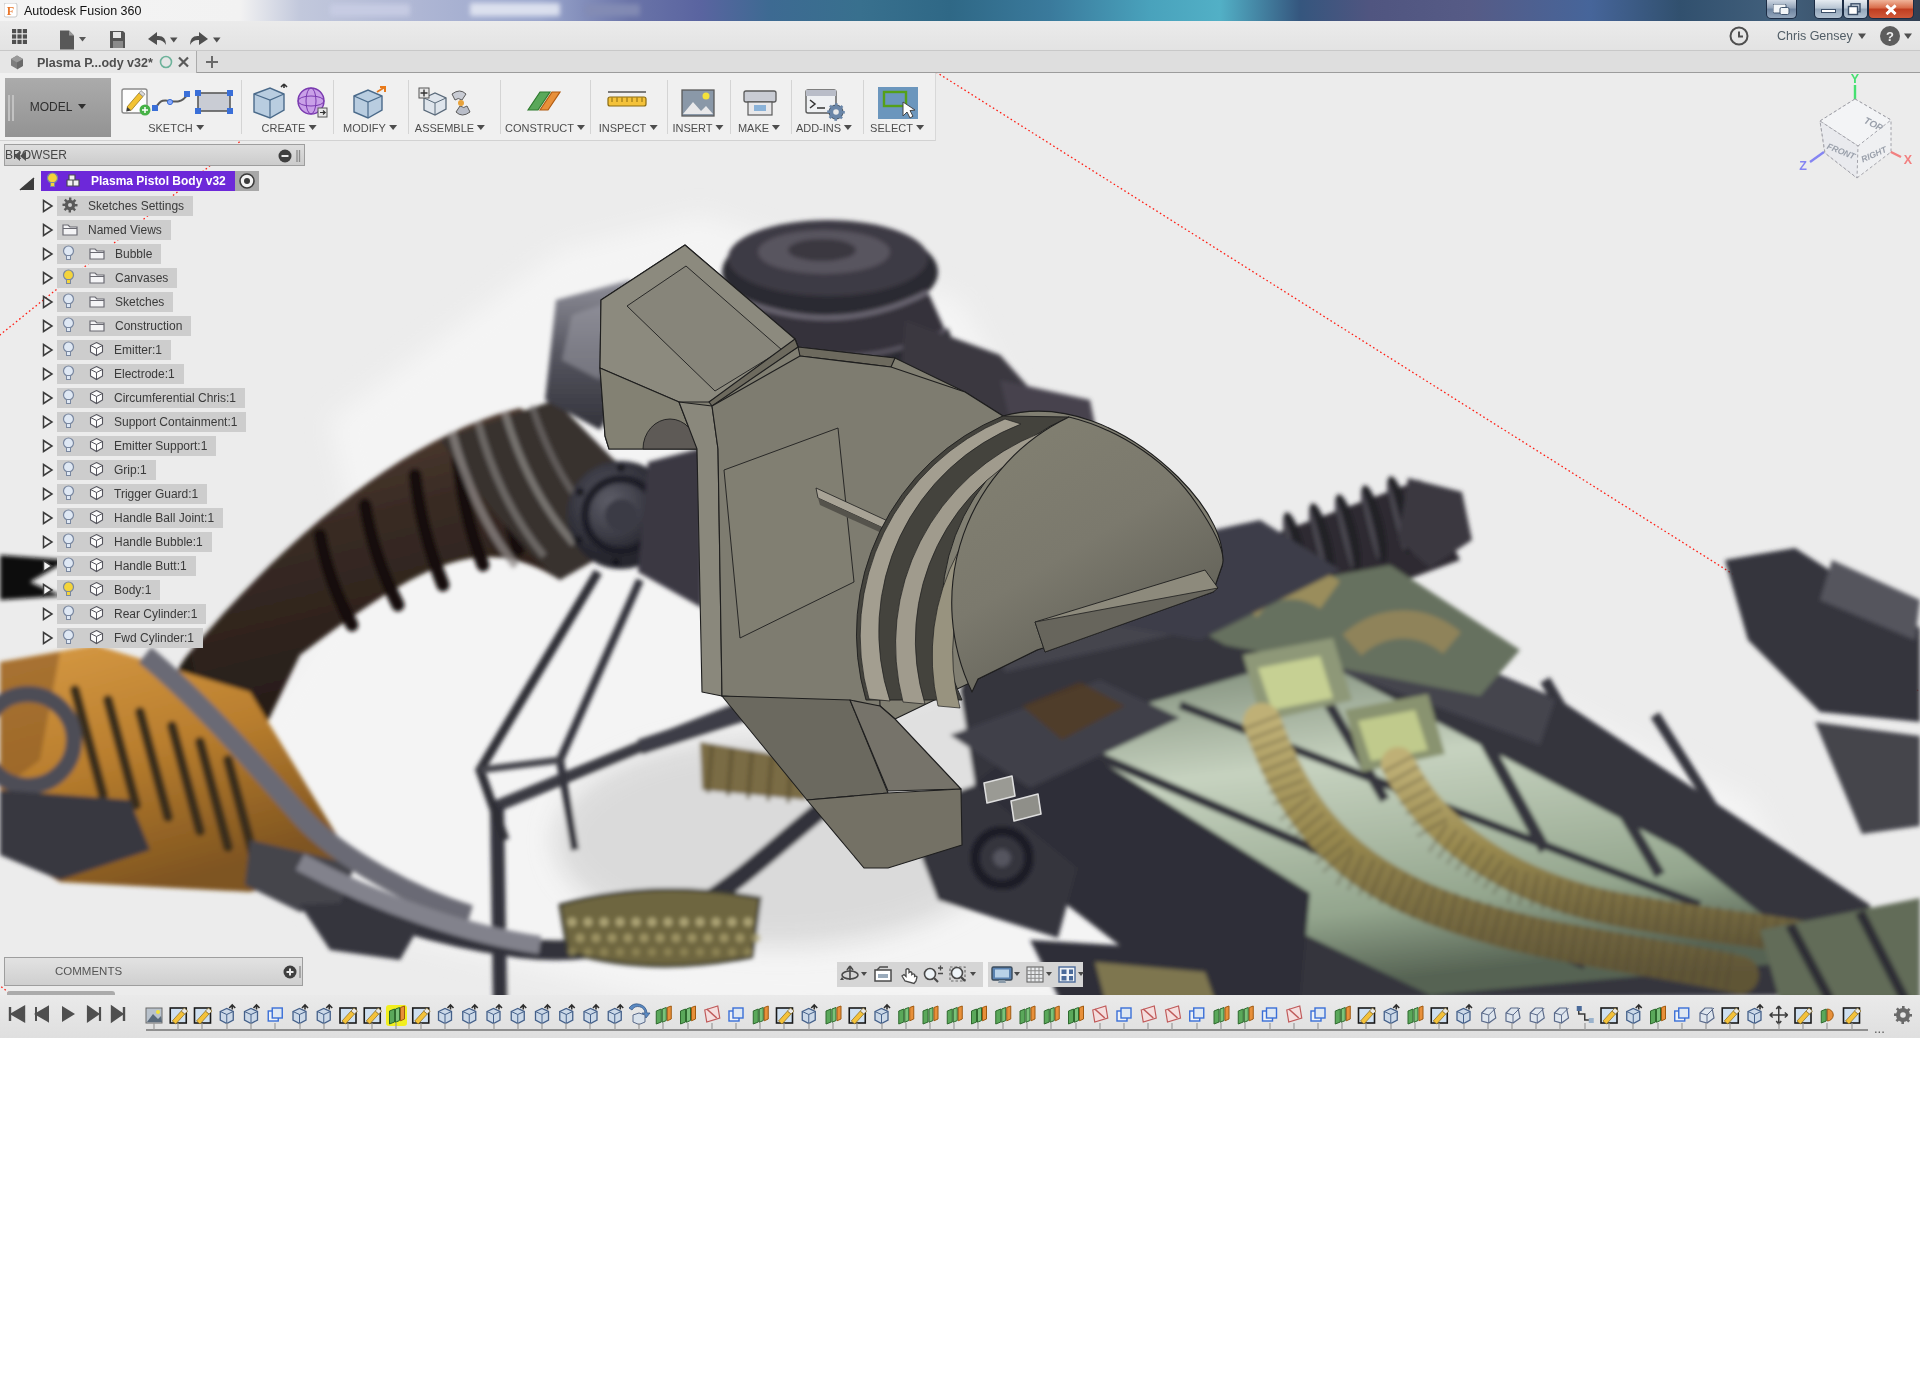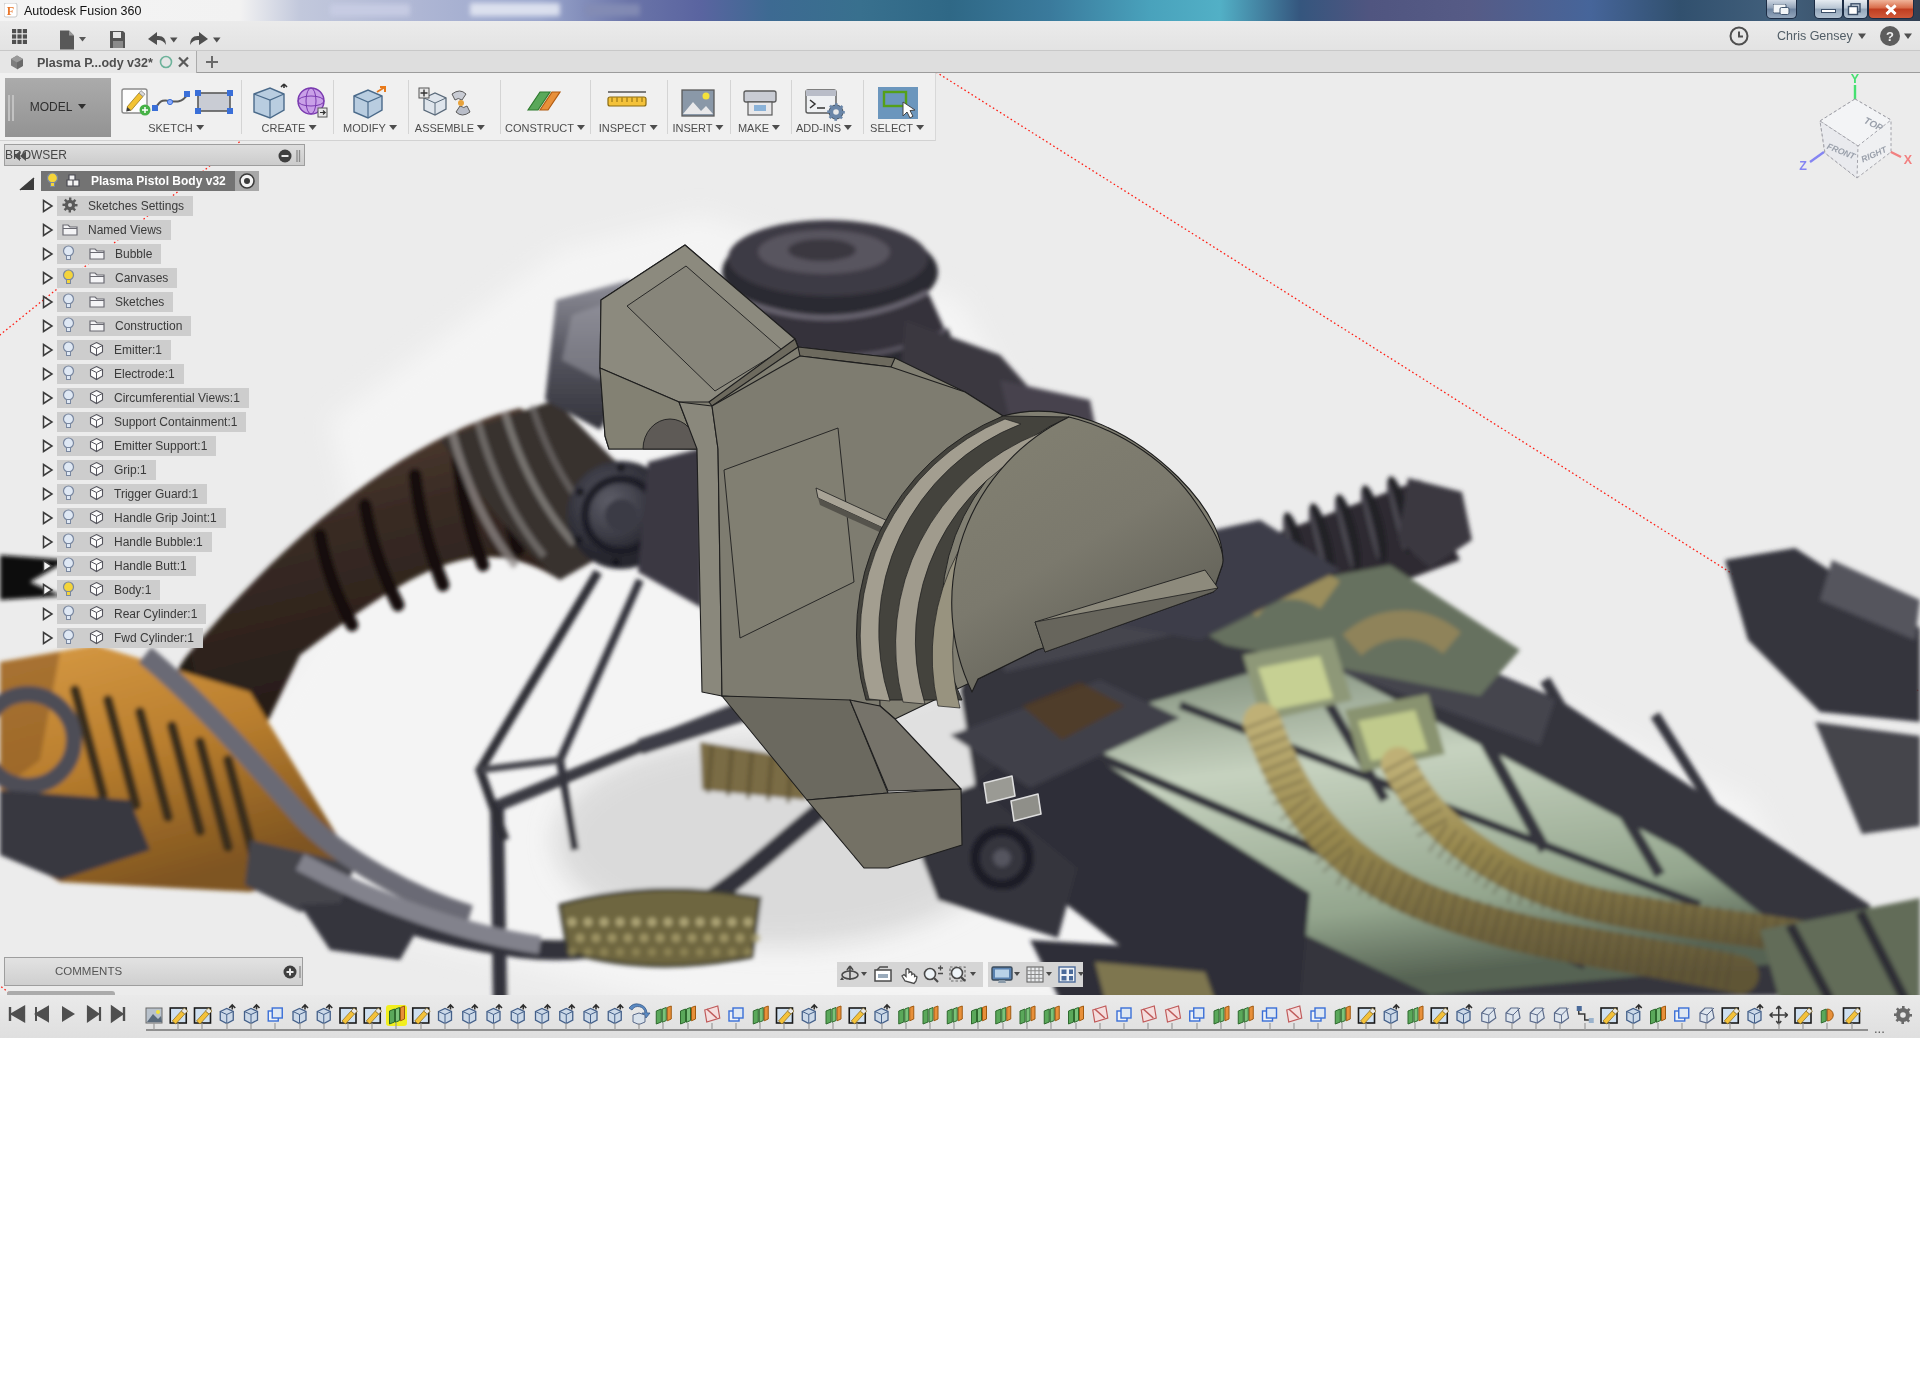--- a/index.html
+++ b/index.html
@@ -535,21 +535,21 @@
       <path d="M14,1 L8,6 L14,11 Z" fill="#4f4f4f"></path>
     </svg><span style="">BROWSER</span><svg class="abs" style="left:273px;top:4px" width="26" height="14">
       <circle cx="7" cy="7" r="6.5" fill="#3f3f3f"></circle>
       <rect x="3.5" y="6" width="7" height="2" fill="#e8e8e8"></rect>
       <path d="M19,1 l0,12 M21.5,1 l0,12" stroke="#8a8a8a" stroke-width="1.3"></path>
     </svg></div>
 <svg class="abs" style="left:18px;top:176px" width="18" height="16">
     <path d="M2,14 L16,14 L16,2 Z" fill="#3c3c3c"></path>
     <path d="M2,14 L16,2" stroke="#3c3c3c" stroke-width="1.5"></path>
   </svg>
-<div class="trow" style="left:41px;top:171px;background:#737373;color:#fff;font-weight:bold"><svg width="13" height="17" style="vertical-align:-4px;margin:0 3px 0 5px">
+<div class="trow" style="left:41px;top:171px;background:#6d28d9;color:#fff;font-weight:bold"><svg width="13" height="17" style="vertical-align:-4px;margin:0 3px 0 5px">
       <circle cx="6.5" cy="6" r="5" fill="#f4d43a" stroke="#7a88a0" stroke-width="1.2"></circle>
       <rect x="4.5" y="10.5" width="4" height="4" fill="#f4d43a" stroke="#7a88a0" stroke-width="1"></rect>
     </svg><svg width="17" height="17" style="vertical-align:-4px;margin:0 5px 0 3px">
       <path d="M4,3 L10,3 L10,8 L4,8 Z M2,8 L8,8 L8,14 L2,14 Z M8,8 L14,8 L14,14 L8,14 Z" fill="#f2f2f2" stroke="#4a4a52" stroke-width="1.2"></path>
     </svg><span style="padding:0 4px">Plasma Pistol Body v32</span></div>
 <div class="abs" style="left:235px;top:171px;width:24px;height:20px;background:#a8a8a8"></div>
 <svg class="abs" style="left:239px;top:173px" width="16" height="16">
     <circle cx="8" cy="8" r="7" fill="#f4f4f4" stroke="#3c3c3c" stroke-width="1.6"></circle>
     <circle cx="8" cy="8" r="3" fill="#3c3c3c"></circle>
   </svg>
@@ -637,21 +637,21 @@
     </svg><span style="padding-left:6px">Electrode:1</span></div>
 <svg class="tri" style="left:42px;top:391px">
     <path d="M1.5,1.5 L10,7 L1.5,12.5 Z" fill="#f2f2f2" stroke="#3c3c3c" stroke-width="1.5"></path>
   </svg>
 <div class="trow" style="left:57px;top:388px"><svg width="13" height="17" style="vertical-align:-4px;margin:0 3px 0 5px">
       <circle cx="6.5" cy="6" r="5" fill="#dfe8f4" stroke="#7a88a0" stroke-width="1.2"></circle>
       <rect x="4.5" y="10.5" width="4" height="4" fill="#dfe8f4" stroke="#7a88a0" stroke-width="1"></rect>
     </svg><span style="display:inline-block;width:9px"></span><svg width="15" height="16" style="vertical-align:-3px;margin:0 4px 0 2px">
       <path d="M7.5,1.5 L13.5,4.5 L13.5,11 L7.5,14.5 L1.5,11 L1.5,4.5 Z" fill="#fbfbfb" stroke="#55555d" stroke-width="1.1"></path>
       <path d="M1.5,4.5 L7.5,7.5 L13.5,4.5 M7.5,7.5 L7.5,14.5" stroke="#55555d" stroke-width="1" fill="none"></path>
-    </svg><span style="padding-left:6px">Circumferential Views:1</span></div>
+    </svg><span style="padding-left:6px">Circumferential Chris:1</span></div>
 <svg class="tri" style="left:42px;top:415px">
     <path d="M1.5,1.5 L10,7 L1.5,12.5 Z" fill="#f2f2f2" stroke="#3c3c3c" stroke-width="1.5"></path>
   </svg>
 <div class="trow" style="left:57px;top:412px"><svg width="13" height="17" style="vertical-align:-4px;margin:0 3px 0 5px">
       <circle cx="6.5" cy="6" r="5" fill="#dfe8f4" stroke="#7a88a0" stroke-width="1.2"></circle>
       <rect x="4.5" y="10.5" width="4" height="4" fill="#dfe8f4" stroke="#7a88a0" stroke-width="1"></rect>
     </svg><span style="display:inline-block;width:9px"></span><svg width="15" height="16" style="vertical-align:-3px;margin:0 4px 0 2px">
       <path d="M7.5,1.5 L13.5,4.5 L13.5,11 L7.5,14.5 L1.5,11 L1.5,4.5 Z" fill="#fbfbfb" stroke="#55555d" stroke-width="1.1"></path>
       <path d="M1.5,4.5 L7.5,7.5 L13.5,4.5 M7.5,7.5 L7.5,14.5" stroke="#55555d" stroke-width="1" fill="none"></path>
     </svg><span style="padding-left:6px">Support Containment:1</span></div>
@@ -687,21 +687,21 @@
     </svg><span style="padding-left:6px">Trigger Guard:1</span></div>
 <svg class="tri" style="left:42px;top:511px">
     <path d="M1.5,1.5 L10,7 L1.5,12.5 Z" fill="#f2f2f2" stroke="#3c3c3c" stroke-width="1.5"></path>
   </svg>
 <div class="trow" style="left:57px;top:508px"><svg width="13" height="17" style="vertical-align:-4px;margin:0 3px 0 5px">
       <circle cx="6.5" cy="6" r="5" fill="#dfe8f4" stroke="#7a88a0" stroke-width="1.2"></circle>
       <rect x="4.5" y="10.5" width="4" height="4" fill="#dfe8f4" stroke="#7a88a0" stroke-width="1"></rect>
     </svg><span style="display:inline-block;width:9px"></span><svg width="15" height="16" style="vertical-align:-3px;margin:0 4px 0 2px">
       <path d="M7.5,1.5 L13.5,4.5 L13.5,11 L7.5,14.5 L1.5,11 L1.5,4.5 Z" fill="#fbfbfb" stroke="#55555d" stroke-width="1.1"></path>
       <path d="M1.5,4.5 L7.5,7.5 L13.5,4.5 M7.5,7.5 L7.5,14.5" stroke="#55555d" stroke-width="1" fill="none"></path>
-    </svg><span style="padding-left:6px">Handle Grip Joint:1</span></div>
+    </svg><span style="padding-left:6px">Handle Ball Joint:1</span></div>
 <svg class="tri" style="left:42px;top:535px">
     <path d="M1.5,1.5 L10,7 L1.5,12.5 Z" fill="#f2f2f2" stroke="#3c3c3c" stroke-width="1.5"></path>
   </svg>
 <div class="trow" style="left:57px;top:532px"><svg width="13" height="17" style="vertical-align:-4px;margin:0 3px 0 5px">
       <circle cx="6.5" cy="6" r="5" fill="#dfe8f4" stroke="#7a88a0" stroke-width="1.2"></circle>
       <rect x="4.5" y="10.5" width="4" height="4" fill="#dfe8f4" stroke="#7a88a0" stroke-width="1"></rect>
     </svg><span style="display:inline-block;width:9px"></span><svg width="15" height="16" style="vertical-align:-3px;margin:0 4px 0 2px">
       <path d="M7.5,1.5 L13.5,4.5 L13.5,11 L7.5,14.5 L1.5,11 L1.5,4.5 Z" fill="#fbfbfb" stroke="#55555d" stroke-width="1.1"></path>
       <path d="M1.5,4.5 L7.5,7.5 L13.5,4.5 M7.5,7.5 L7.5,14.5" stroke="#55555d" stroke-width="1" fill="none"></path>
     </svg><span style="padding-left:6px">Handle Bubble:1</span></div>

